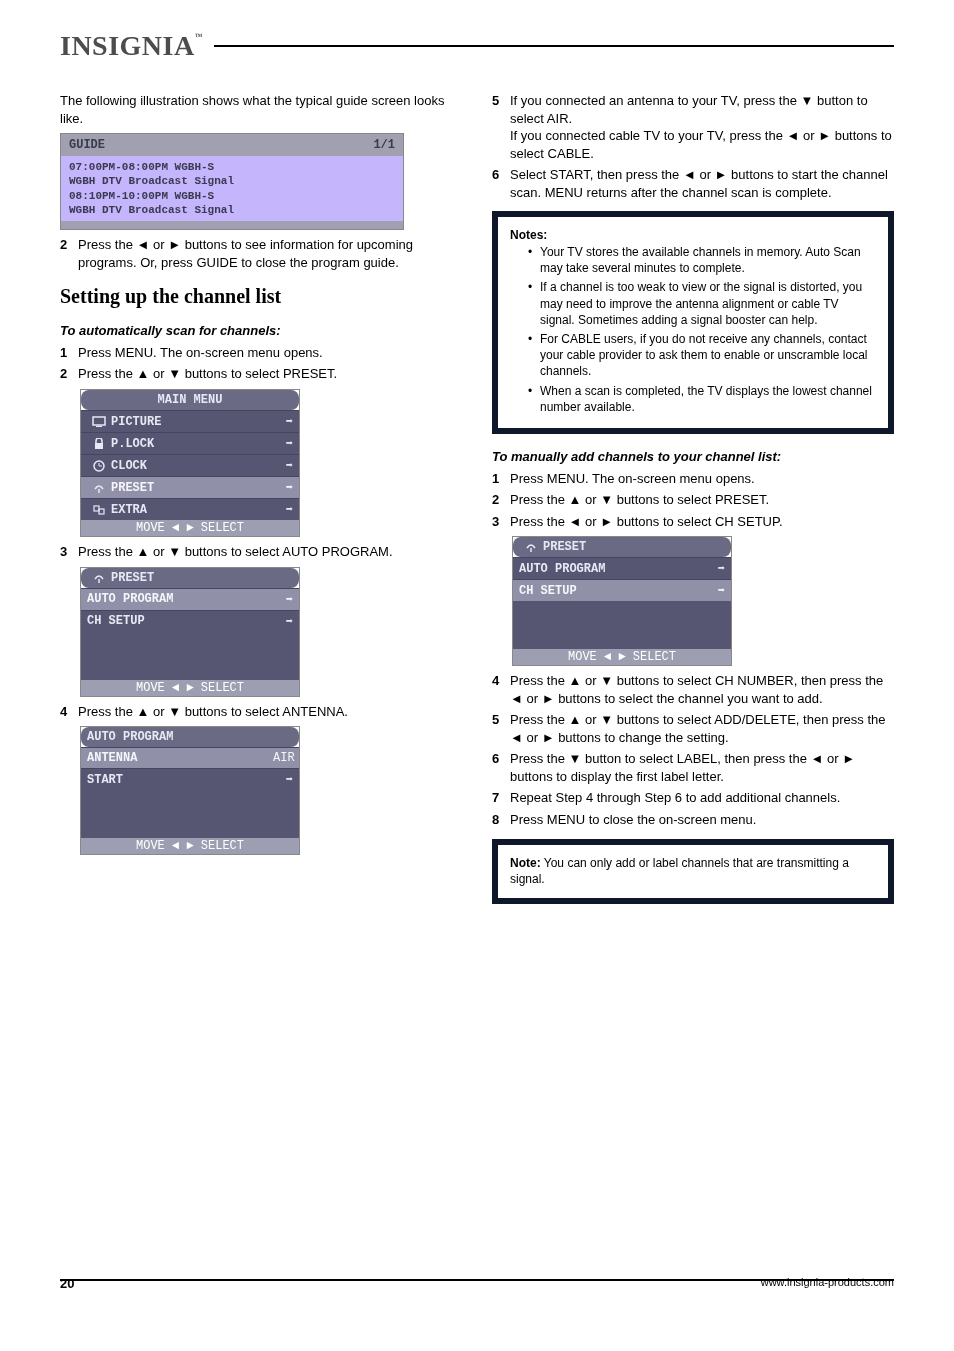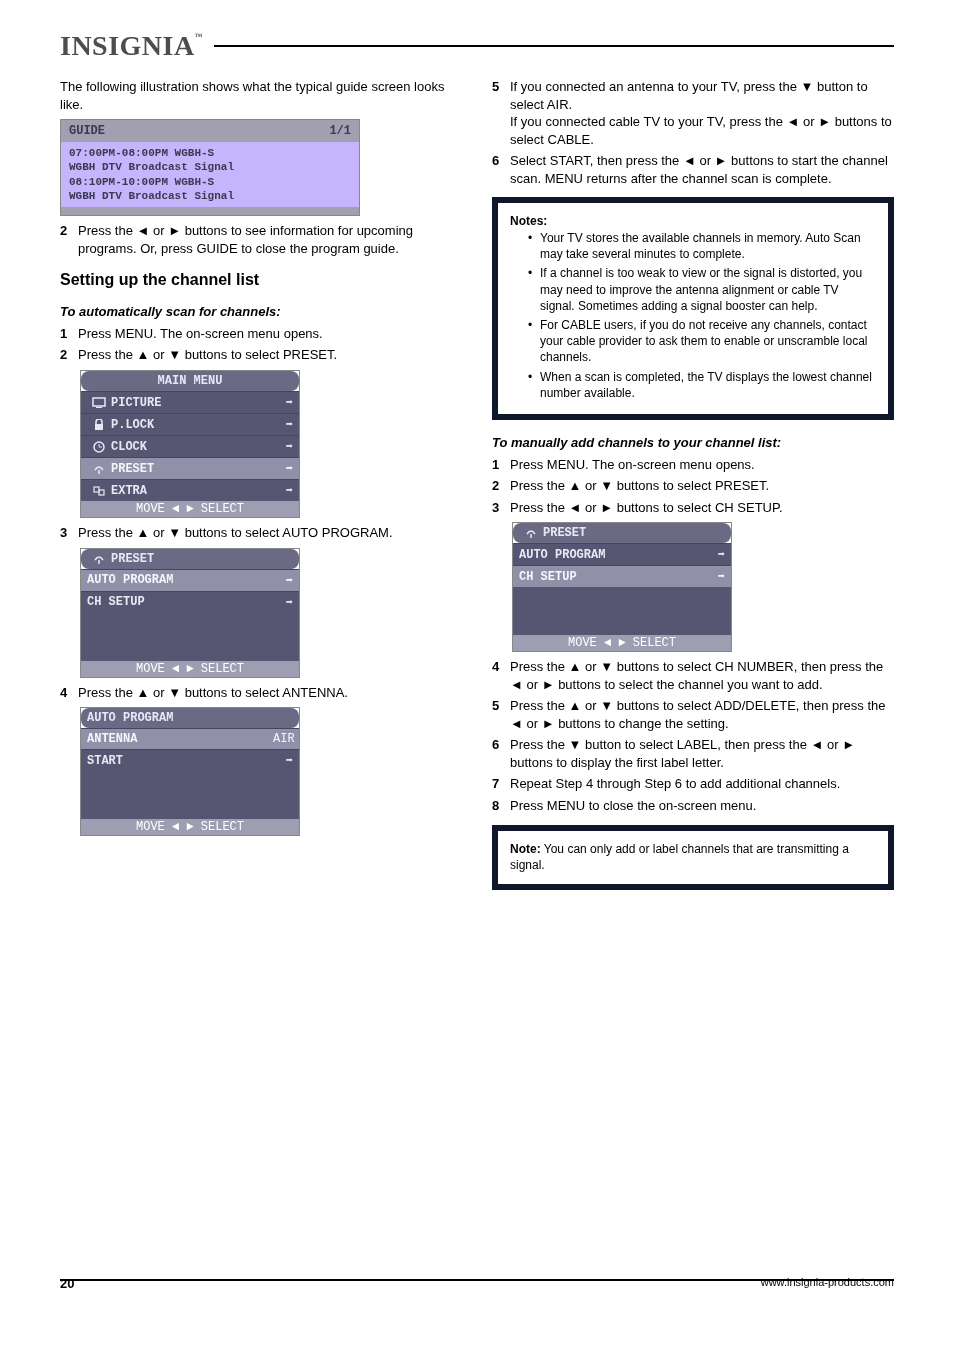--- a/index.html
+++ b/index.html
@@ -10,21 +10,21 @@
     font-size: 13px;
     color: #000;
     background: #fff;
     position: relative;
     padding: 30px 60px 30px 60px;
   }
   .logo-row { display:flex; align-items:center; margin-bottom:10px; }
   .logo { font-family: Georgia, 'Times New Roman', serif; font-size:28px; font-weight:bold; color:#4d4d4d; letter-spacing:0.5px; position:relative; margin-right:5px;}
   .logo .tm { font-size:8px; vertical-align:top; position:relative; top:2px; }
   .hrule { flex:1; border-top:2.5px solid #000; height:0; margin-left:6px; }
-  .columns { display:flex; gap:30px; margin-top:16px; }
+  .columns { display:flex; gap:30px; margin-top:30px; }
   .col { flex:1; }
   .col p, .col .step, .col .heading, .col .bullet { line-height:1.35; }
   .heading { font-weight:bold; font-style:italic; margin:14px 0 4px; font-size:13px; }
   .step { display:flex; margin-bottom:4px; }
   .step-num { width:18px; font-weight:bold; flex-shrink:0; }
   .step-text { flex:1; }
   .bullet {margin-left:18px; margin-bottom:3px; display:flex;}
   .bullet-mark { width:12px; flex-shrink:0; }
   .menu-box {
     margin: 6px auto 6px 20px;
@@ -59,21 +59,21 @@
   .menu-footer {
     background:#9e9eb2;
     color:#fff;
     text-align:center;
     font-size:12px;
     padding:1px 0;
     display:flex; justify-content:center; gap:4px;
   }
   .menu-blank { background:#565672; height:48px; }
   .guide-box {
-    width:300px;
+    width:344px;
     margin:6px 0 6px 0;
     font-family: 'Courier New', monospace;
     font-size:12px;
     border:1.5px solid #888;
   }
   .guide-header {
     background:#a0a0b0;
     color:#3a3a50;
     font-weight:bold;
     padding:4px 8px;
@@ -93,21 +93,21 @@
     height:8px;
   }
   .info-box {
     border:6px solid #0f172a;
     padding:10px 12px;
     margin:10px 0;
     font-size:12px;
     line-height:1.4;
   }
   .info-box .note-label { font-weight:bold; }
-  .section-title { font-weight:bold; font-size:16px; margin:14px 0 6px; }
+  .section-title { font-weight:bold; font-size:20px; margin:14px 0 6px;font-family:Liberation Serif, serif; }
   .page-footer-rule { position:absolute; bottom:70px; left:60px; right:60px; border-top:2px solid #000;}
   .page-footer {
     position:absolute;
     bottom:60px;
     left:60px; right:60px;
     display:flex;
     justify-content:space-between;
     padding-top:6px;
     font-size:11px;
   }

